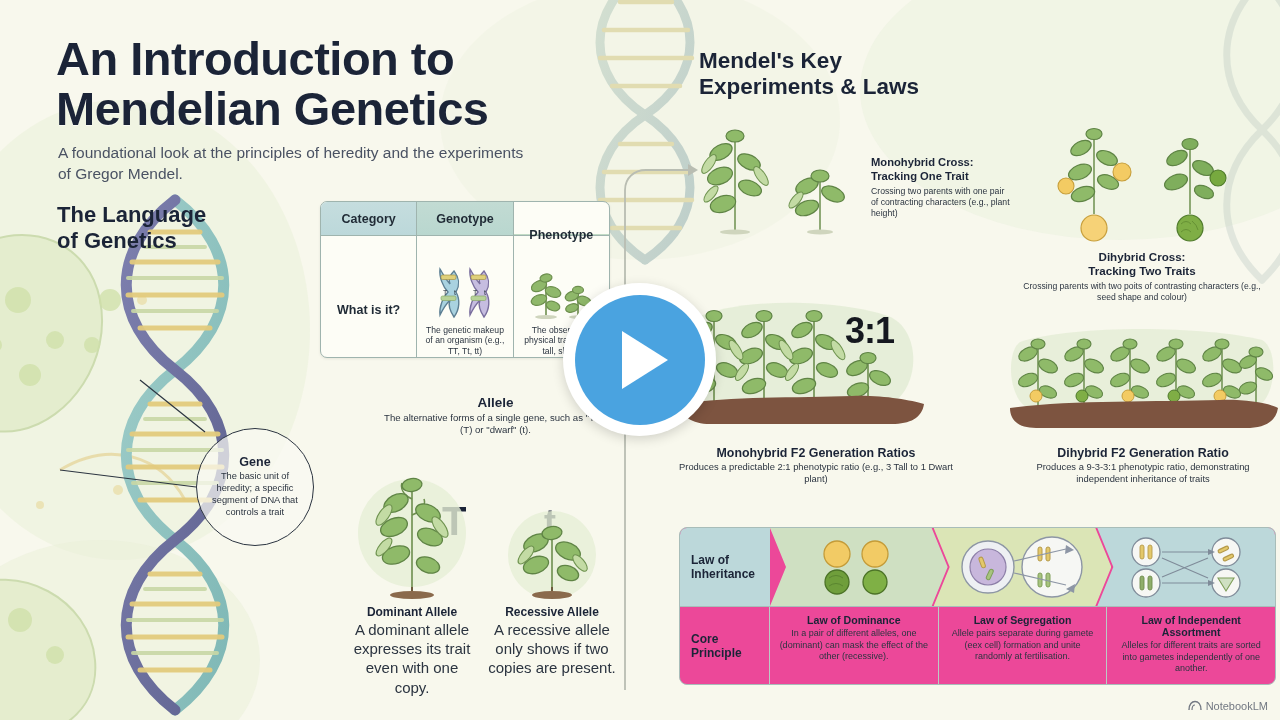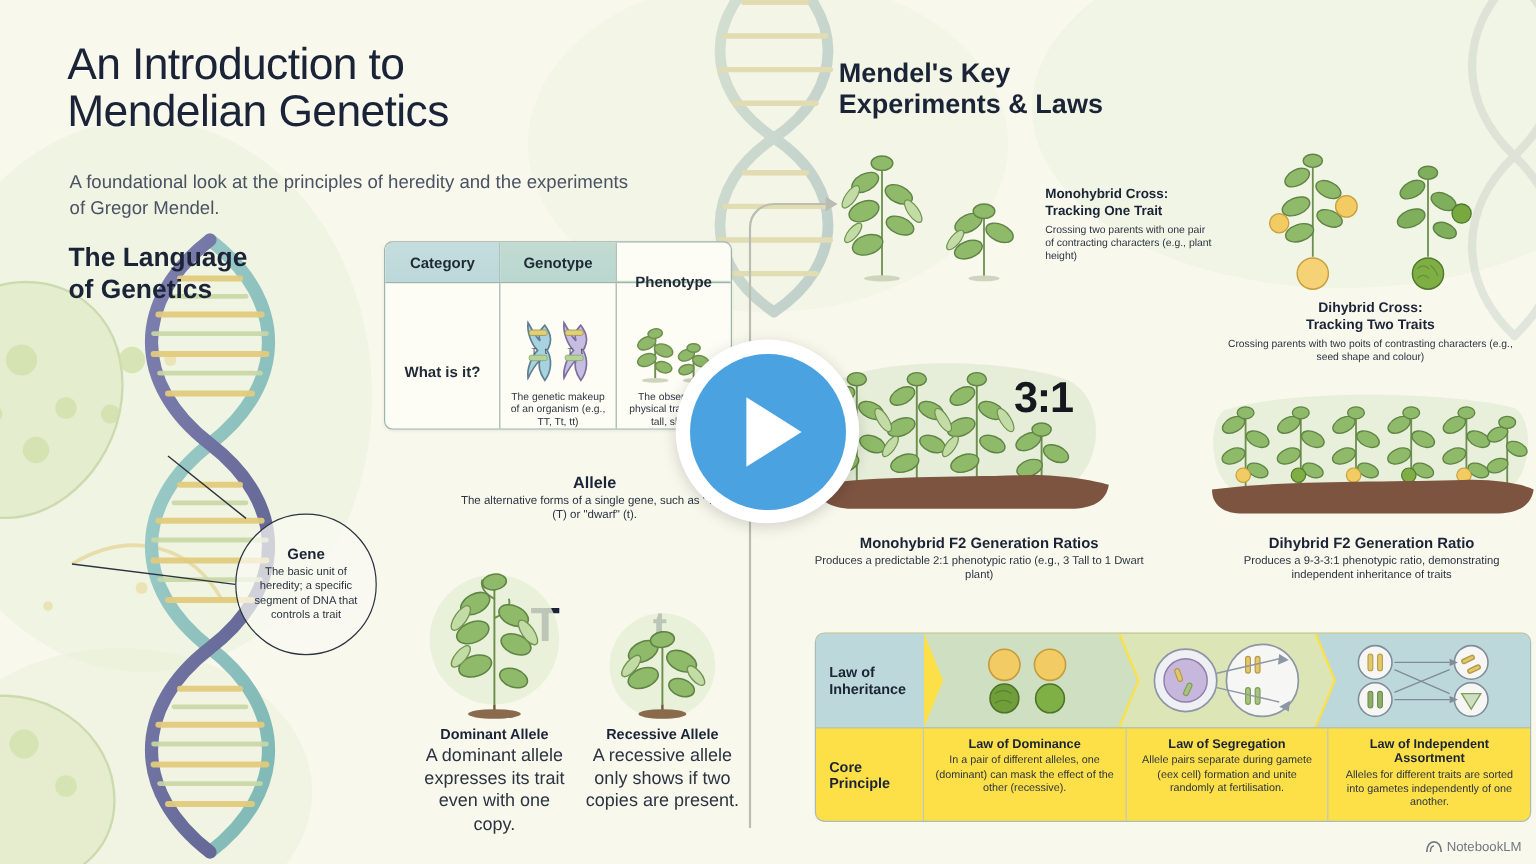--- a/index.html
+++ b/index.html
@@ -10,21 +10,21 @@
     position:relative;
   }
   #stage { position:absolute; inset:0; width:1280px; height:720px; overflow:hidden; background:#f8f8ed; }
 
   
   .bg-svg { position:absolute; inset:0; width:1280px; height:720px; }
 
   
   .title {
     position:absolute; left:56px; top:34px;
-    font-size:37px; line-height:1.06; font-weight:400;
+    font-size:47px; line-height:1.06; font-weight:700;
     color:#1b2437; letter-spacing:-0.5px;
     text-shadow:0 1px 0 rgba(255,255,255,.6);
   }
   .subtitle {
     position:absolute; left:58px; top:143px; width:470px;
     font-size:15.5px; line-height:1.33; color:#4a5263;
   }
   .section-head {
     position:absolute; left:57px; top:202px;
     font-size:22px; font-weight:700; line-height:1.16; color:#1b2437;
@@ -109,21 +109,21 @@
 
   .f2-caption { position:absolute; text-align:center; }
   .f2-caption .t { font-size:12.4px; font-weight:700; color:#1b2437; }
   .f2-caption .d { font-size:9.4px; line-height:1.28; color:#2b3440; margin-top:1px; }
   #mono-f2-caption { left:672px; top:446px; width:288px; }
   #di-f2-caption   { left:1012px; top:446px; width:262px; }
 
   
   .laws {
     position:absolute; left:679px; top:527px; width:597px; height:158px;
-    border:1px solid #a8bdb9; border-radius:8px; background:#fde047; overflow:hidden;
+    border:1px solid #a8bdb9; border-radius:8px; background:#ec4899; overflow:hidden;
   }
   .laws-top { height:78px; display:flex; position:relative; }
   .laws-label {
     width:90px; flex:none; background:#bcd8da;
     display:flex; align-items:center; padding-left:11px;
     font-size:12px; font-weight:700; color:#1b2437; line-height:1.2;
   }
   .chev { position:relative; flex:1; display:flex; align-items:center; justify-content:center; }
   .chev.c1 { background:#cfe0c2; clip-path:polygon(0 0,calc(100% - 16px) 0,100% 50%,calc(100% - 16px) 100%,0 100%,16px 50%); }
   .chev.c2 { background:#dbe5b6; clip-path:polygon(0 0,calc(100% - 16px) 0,100% 50%,calc(100% - 16px) 100%,0 100%,16px 50%); margin-left:-14px;}

